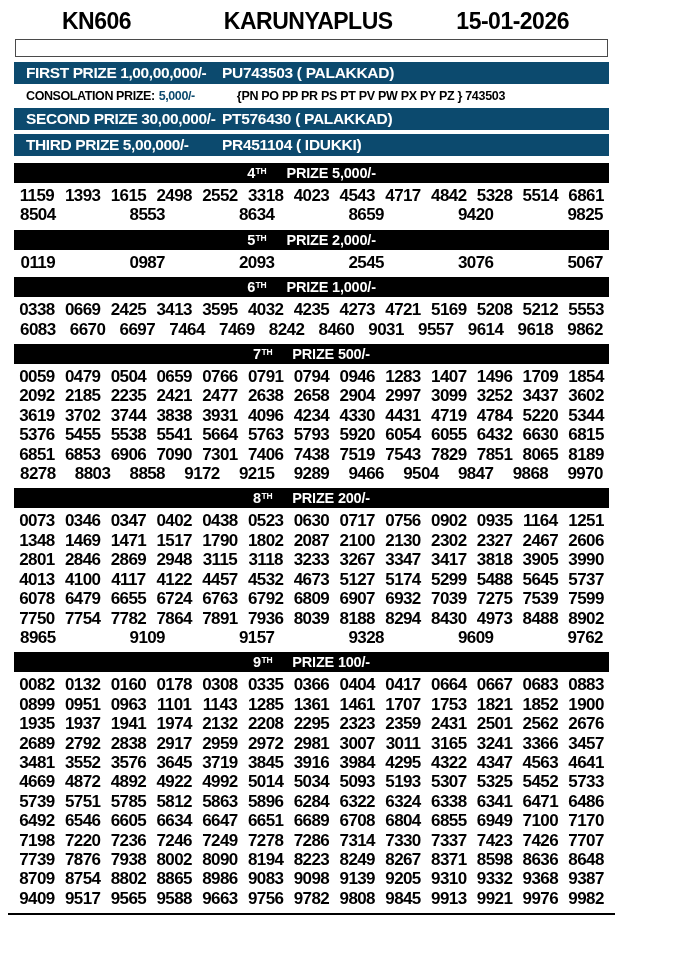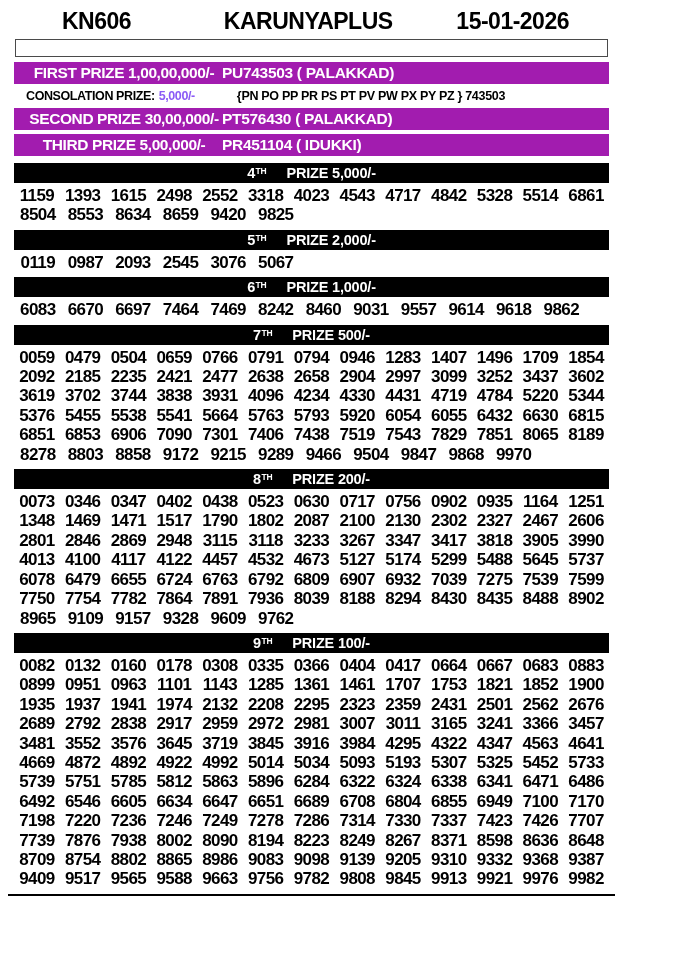--- a/index.html
+++ b/index.html
@@ -12,43 +12,43 @@
   
   .top-header{
     display:flex;justify-content:space-between;align-items:baseline;
     padding:8px 40px 3px 48px;font-size:23px;font-weight:bold;letter-spacing:-0.5px;
   }
   .top-header .title{letter-spacing:-0.5px;margin-left:29px;}
   
   .marquee{height:16px;border:1px solid #4a4a4a;margin:1px 1px 5px 1px;background:#fff;}
   
   .bar{
-    background:#a21caf;color:#fff;height:22px;display:flex;align-items:center;
+    background:#0c4a6e;color:#fff;height:22px;display:flex;align-items:center;
     padding:0 12px;font-weight:bold;font-size:15.5px;letter-spacing:-0.4px;
-    margin-bottom:4px;white-space:nowrap;text-align:center;
+    margin-bottom:4px;white-space:nowrap;
   }
   .bar .label{flex:0 0 196px;}
   .bar .ticket{letter-spacing:-0.3px;}
   
   .consolation{
     display:flex;align-items:center;height:15px;margin:0 0 5px 0;padding:0 12px;
     font-weight:bold;font-size:12.5px;letter-spacing:-0.4px;white-space:nowrap;
   }
-  .consolation .c-amount{color:#8b5cf6;margin-left:4px;}
+  .consolation .c-amount{color:#0c4a6e;margin-left:4px;}
   .consolation .c-series{margin-left:42px;letter-spacing:-0.3px;}
   
   .section-bar{
     background:#000;color:#fff;height:20px;display:flex;align-items:center;justify-content:center;
     font-weight:bold;font-size:14.5px;letter-spacing:-0.2px;margin:3px 0 2px 0;
   }
   .section-bar sup{font-size:8.5px;vertical-align:super;line-height:0;margin:-4px 1px 0 0.5px;}
   .section-bar .rest{margin-left:19px;}
   
   .num-grid{padding:1px 0 2px 0;}
-  .num-row{display:flex;justify-content:flex-start;line-height:19.4px;}
+  .num-row{display:flex;justify-content:space-between;line-height:19.4px;}
   .num{
     width:47.6px;text-align:center;font-weight:bold;font-size:17px;
     letter-spacing:-0.6px;
   }
   .bottom-rule{border-top:2.5px solid #000;margin:3px -6px 0 -6px;}
 </style>
 </head>
 <body>
 
 <div class="sheet">
@@ -129,20 +129,35 @@
       </div>
     </div>
 
   <div class="section-bar">
     <span>6</span>
       <sup>TH</sup>
       <span class="rest">PRIZE 1,000/-</span>
   </div>
   <div class="num-grid">
       <div class="num-row">
+        <span class="num">0338</span>
+        <span class="num">0669</span>
+        <span class="num">2425</span>
+        <span class="num">3413</span>
+        <span class="num">3595</span>
+        <span class="num">4032</span>
+        <span class="num">4235</span>
+        <span class="num">4273</span>
+        <span class="num">4721</span>
+        <span class="num">5169</span>
+        <span class="num">5208</span>
+        <span class="num">5212</span>
+        <span class="num">5553</span>
+      </div>
+      <div class="num-row">
         <span class="num">6083</span>
         <span class="num">6670</span>
         <span class="num">6697</span>
         <span class="num">7464</span>
         <span class="num">7469</span>
         <span class="num">8242</span>
         <span class="num">8460</span>
         <span class="num">9031</span>
         <span class="num">9557</span>
         <span class="num">9614</span>
@@ -332,21 +347,21 @@
         <span class="num">7750</span>
         <span class="num">7754</span>
         <span class="num">7782</span>
         <span class="num">7864</span>
         <span class="num">7891</span>
         <span class="num">7936</span>
         <span class="num">8039</span>
         <span class="num">8188</span>
         <span class="num">8294</span>
         <span class="num">8430</span>
-        <span class="num">8435</span>
+        <span class="num">4973</span>
         <span class="num">8488</span>
         <span class="num">8902</span>
       </div>
       <div class="num-row">
         <span class="num">8965</span>
         <span class="num">9109</span>
         <span class="num">9157</span>
         <span class="num">9328</span>
         <span class="num">9609</span>
         <span class="num">9762</span>

